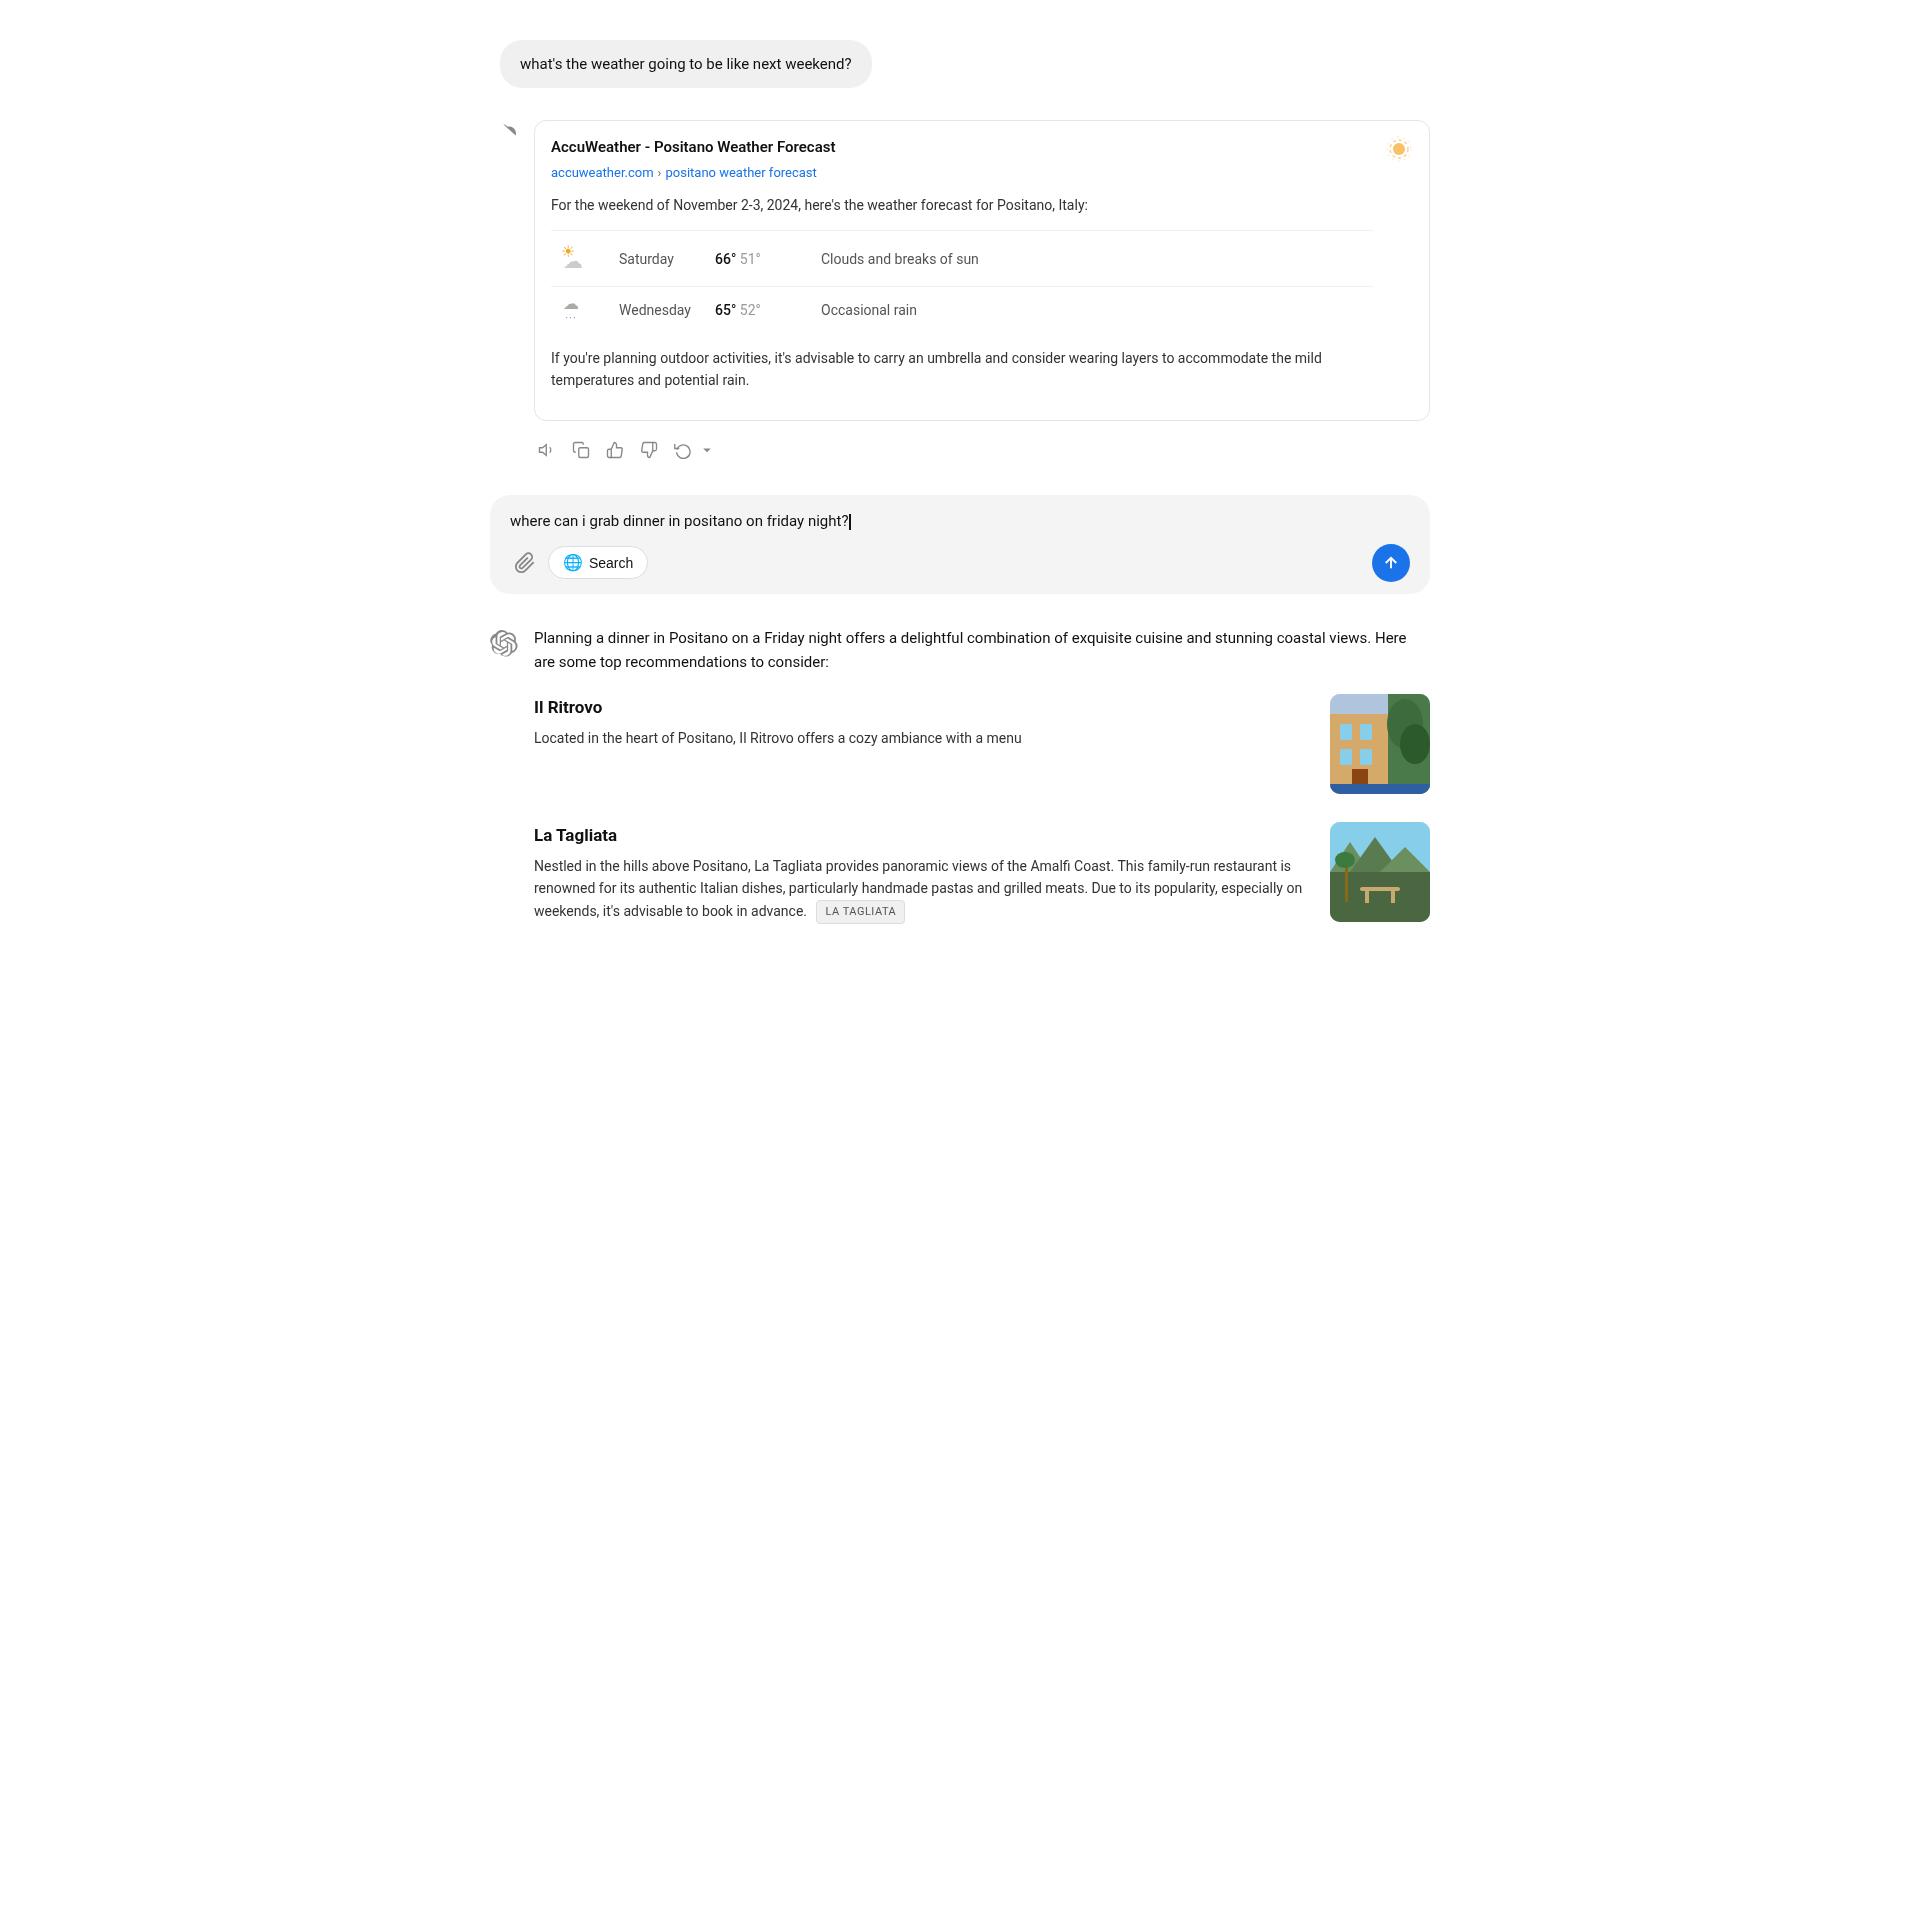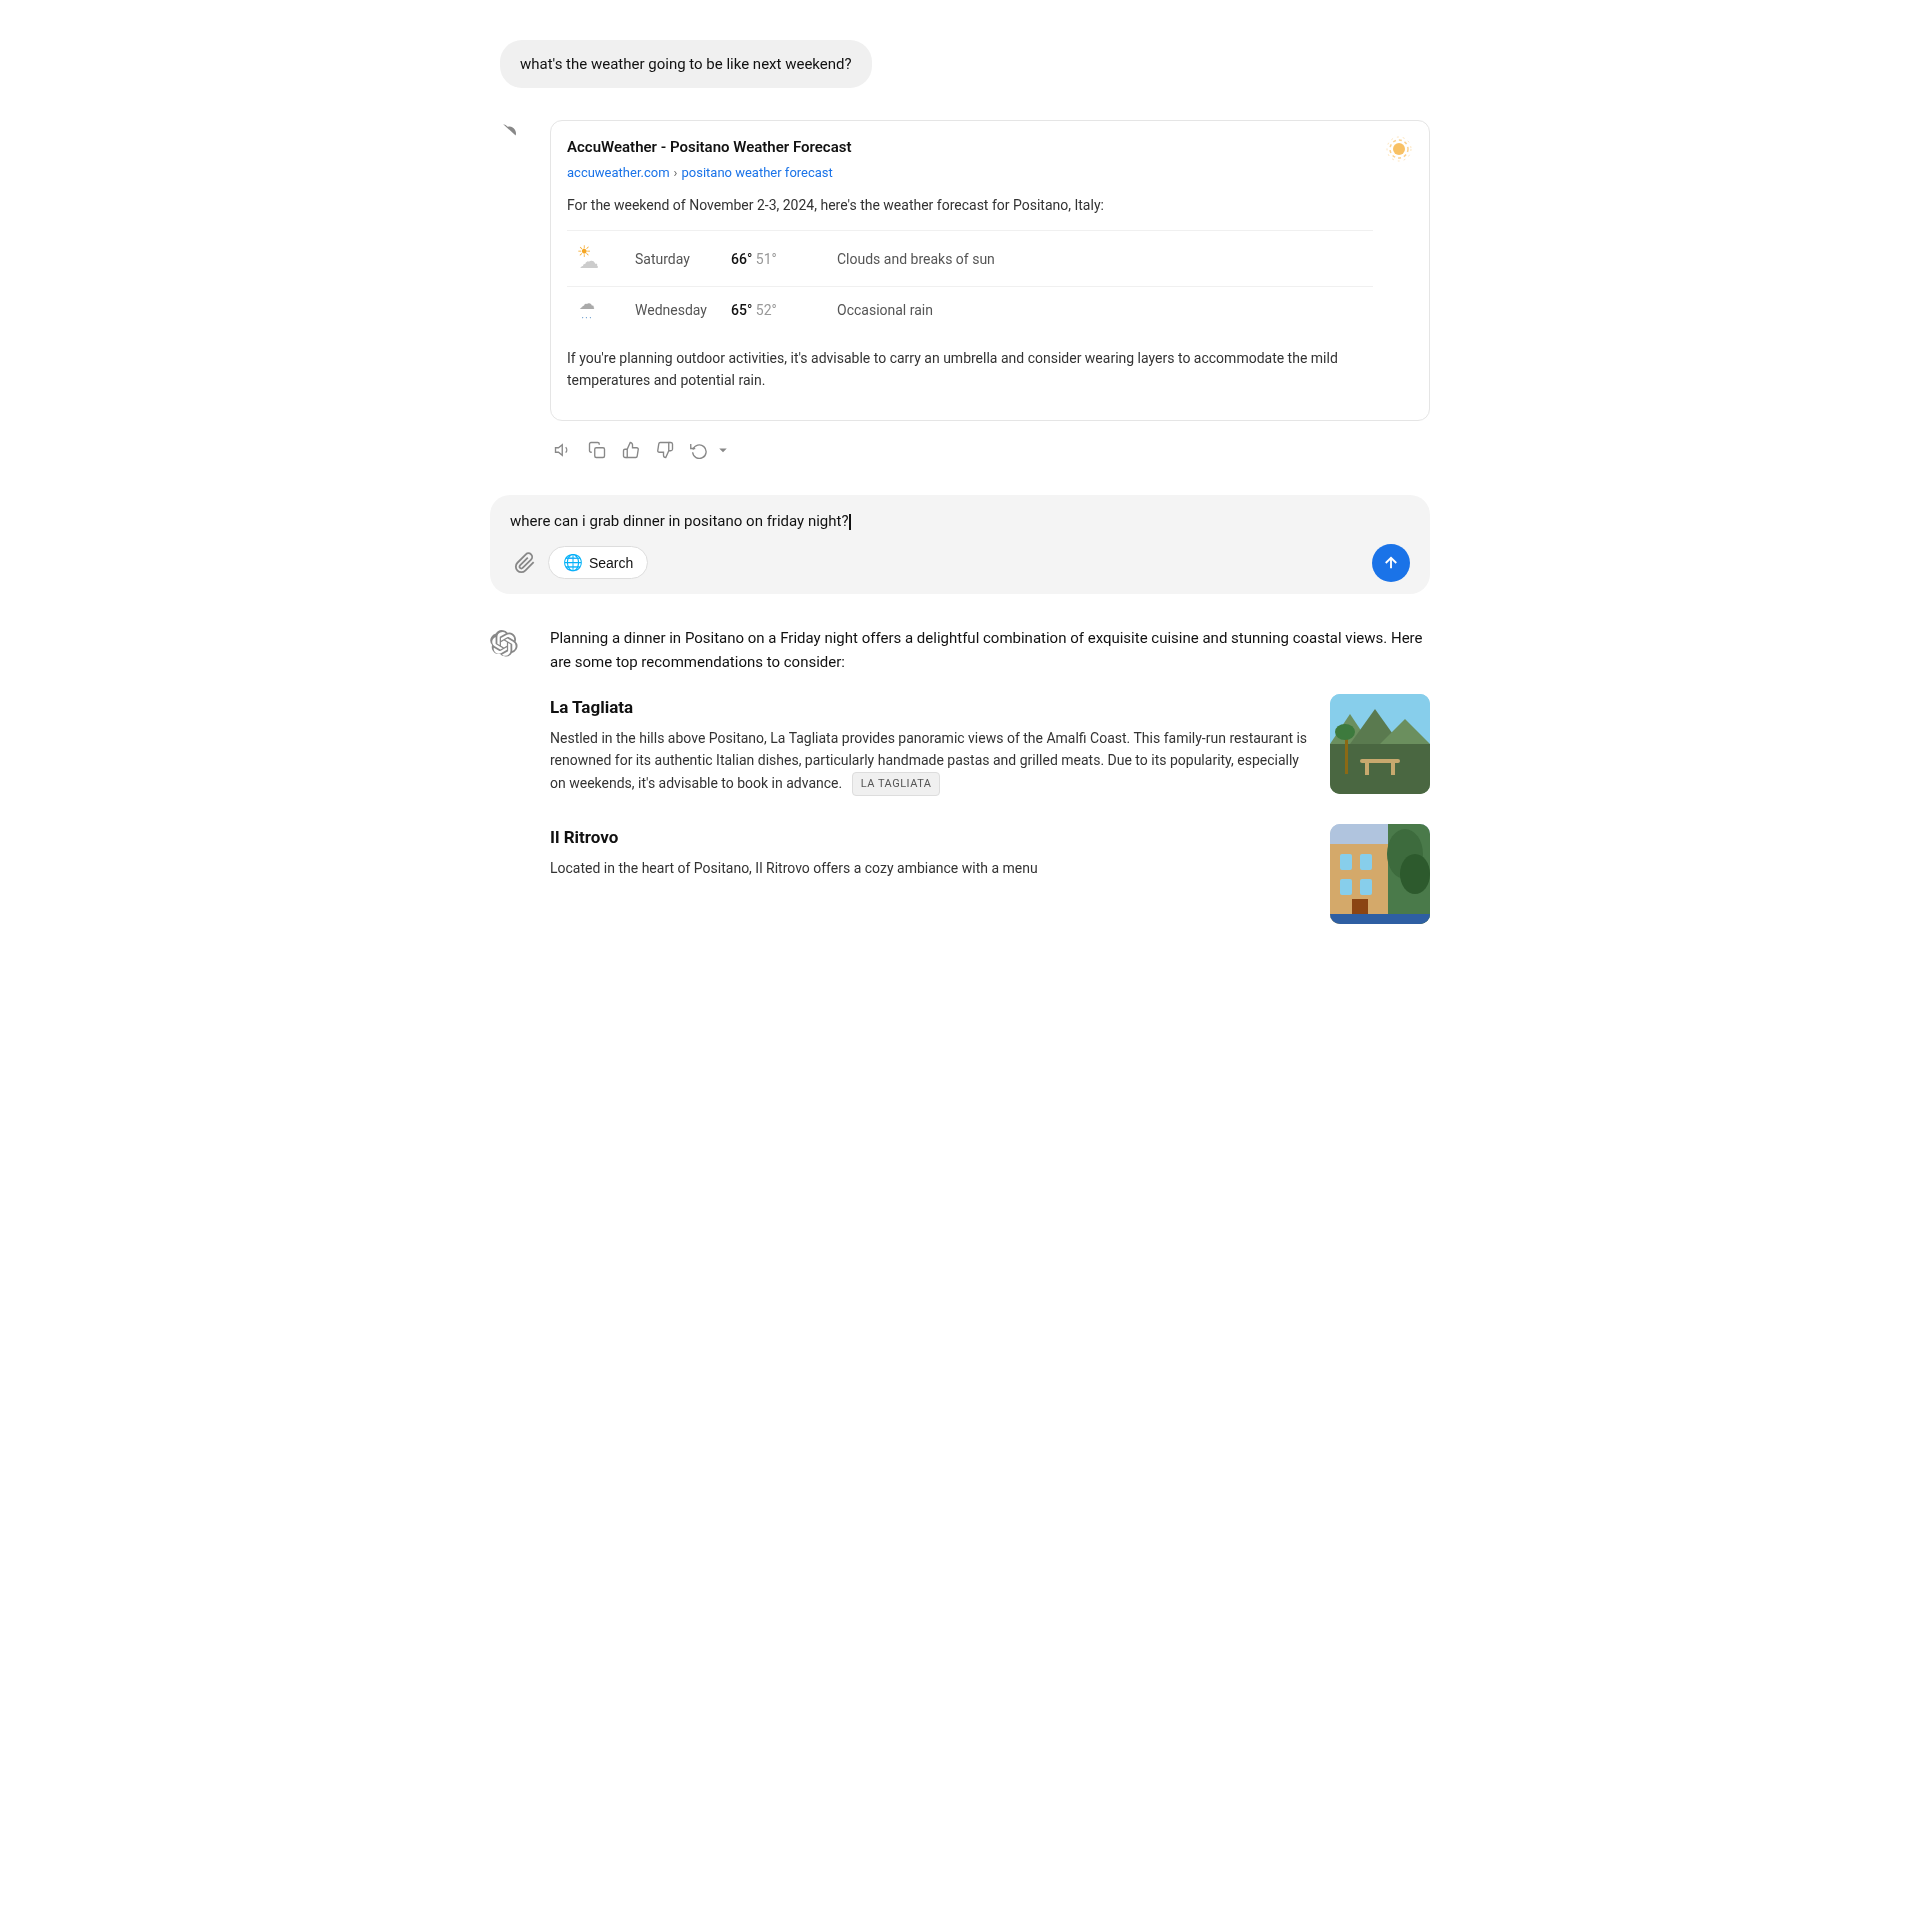--- a/index.html
+++ b/index.html
@@ -25,21 +25,21 @@
       border-radius: 22px;
       padding: 12px 20px;
       max-width: 70%;
       font-size: 15px;
       color: #111;
     }
 
     
     .assistant-message {
       display: flex;
-      gap: 32px;
+      gap: 16px;
       margin-bottom: 32px;
       padding: 0 10px;
     }
     .assistant-avatar {
       width: 28px;
       height: 28px;
       flex-shrink: 0;
       margin-top: 4px;
     }
     .assistant-avatar svg {
@@ -440,20 +440,51 @@
   <div class="assistant-avatar">
     <svg viewBox="0 0 41 41" fill="none" xmlns="http://www.w3.org/2000/svg" width="28" height="28">
       <path d="M37.532 16.87a9.963 9.963 0 0 0-.856-8.184 10.078 10.078 0 0 0-10.855-4.835 9.964 9.964 0 0 0-6.505-3.499 10.079 10.079 0 0 0-10.795 4.938 9.964 9.964 0 0 0-6.664 4.834 10.079 10.079 0 0 0 1.24 11.817 9.965 9.965 0 0 0 .856 8.185 10.079 10.079 0 0 0 10.855 4.835 9.965 9.965 0 0 0 6.506 3.499 10.079 10.079 0 0 0 10.795-4.938 9.965 9.965 0 0 0 6.664-4.834 10.079 10.079 0 0 0-1.241-11.817zM22.498 37.886a7.474 7.474 0 0 1-4.799-1.735c.061-.033.168-.091.237-.134l7.964-4.6a1.294 1.294 0 0 0 .655-1.134V19.054l3.366 1.944a.12.12 0 0 1 .066.092v9.299a7.505 7.505 0 0 1-7.49 7.496zM6.392 31.006a7.471 7.471 0 0 1-.894-5.023c.06.036.162.099.237.141l7.964 4.6a1.297 1.297 0 0 0 1.308 0l9.724-5.614v3.888a.12.12 0 0 1-.048.103l-8.051 4.649a7.504 7.504 0 0 1-10.24-2.744zM4.297 13.62A7.469 7.469 0 0 1 8.2 10.333c0 .068-.004.19-.004.274v9.201a1.294 1.294 0 0 0 .654 1.132l9.723 5.614-3.366 1.944a.12.12 0 0 1-.114.012L7.044 23.86a7.504 7.504 0 0 1-2.747-10.24zm27.658 6.437l-9.724-5.615 3.367-1.943a.121.121 0 0 1 .114-.012l8.048 4.648a7.498 7.498 0 0 1-1.158 13.528v-9.476a1.293 1.293 0 0 0-.647-1.13zm3.35-5.043c-.059-.037-.162-.099-.236-.141l-7.965-4.6a1.298 1.298 0 0 0-1.308 0l-9.723 5.614v-3.888a.12.12 0 0 1 .048-.103l8.05-4.645a7.497 7.497 0 0 1 11.135 7.763zm-21.063 6.929l-3.367-1.944a.12.12 0 0 1-.065-.092v-9.299a7.497 7.497 0 0 1 12.293-5.756 6.94 6.94 0 0 0-.236.134l-7.965 4.6a1.294 1.294 0 0 0-.654 1.132l-.006 11.225zm1.829-3.943l4.33-2.501 4.332 2.497v4.993l-4.330 2.501-4.331-2.497-.001-4.993z" fill="#888"></path>
     </svg>
   </div>
   <div class="assistant-content">
     <p class="intro-text">Planning a dinner in Positano on a Friday night offers a delightful combination of exquisite cuisine and stunning coastal views. Here are some top recommendations to consider:</p>
 
     <div class="restaurant-card">
       <div class="restaurant-info">
+        <div class="restaurant-name">Il Ritrovo</div>
+        <div class="restaurant-desc">
+          <span>Located in the heart of Positano, Il Ritrovo offers a cozy ambiance with a menu</span>
+        </div>
+      </div>
+      <div class="img-il-ritrovo">
+        
+        <svg width="100" height="100" viewBox="0 0 100 100" xmlns="http://www.w3.org/2000/svg">
+
+          <rect width="100" height="45" fill="#b0c4de"></rect>
+
+          <rect x="0" y="20" width="60" height="80" fill="#d4a96a"></rect>
+
+          <rect x="10" y="30" width="12" height="16" fill="#87CEEB" rx="2"></rect>
+          <rect x="30" y="30" width="12" height="16" fill="#87CEEB" rx="2"></rect>
+          <rect x="10" y="55" width="12" height="16" fill="#87CEEB" rx="2"></rect>
+          <rect x="30" y="55" width="12" height="16" fill="#87CEEB" rx="2"></rect>
+
+          <rect x="22" y="75" width="16" height="25" fill="#8B4513" rx="8 8 0 0"></rect>
+
+          <rect x="58" y="0" width="42" height="100" fill="#4a7a4a"></rect>
+          <ellipse cx="75" cy="30" rx="18" ry="25" fill="#3d6b3d"></ellipse>
+          <ellipse cx="85" cy="50" rx="15" ry="20" fill="#2d5a2d"></ellipse>
+
+          <rect x="0" y="90" width="100" height="10" fill="#2e5fa3"></rect>
+        </svg>
+      </div>
+    </div>
+
+    <div class="restaurant-card">
+      <div class="restaurant-info">
         <div class="restaurant-name">La Tagliata</div>
         <div class="restaurant-desc">
           <span>Nestled in the hills above Positano, La Tagliata provides panoramic views of the Amalfi Coast. This family-run restaurant is renowned for its authentic Italian dishes, particularly handmade pastas and grilled meats. Due to its popularity, especially on weekends, it's advisable to book in advance.</span>
           <span class="restaurant-tag">LA TAGLIATA</span>
         </div>
       </div>
       <div class="img-la-tagliata">
         
         <svg width="100" height="100" viewBox="0 0 100 100" xmlns="http://www.w3.org/2000/svg">
 
@@ -468,45 +499,14 @@
           <rect x="30" y="65" width="40" height="4" fill="#c8a96e" rx="2"></rect>
           <rect x="35" y="69" width="4" height="12" fill="#c8a96e"></rect>
           <rect x="61" y="69" width="4" height="12" fill="#c8a96e"></rect>
 
           <rect x="15" y="40" width="3" height="40" fill="#8B6914"></rect>
 
           <ellipse cx="15" cy="38" rx="10" ry="8" fill="#3d7a3d"></ellipse>
         </svg>
       </div>
     </div>
-
-    <div class="restaurant-card">
-      <div class="restaurant-info">
-        <div class="restaurant-name">Il Ritrovo</div>
-        <div class="restaurant-desc">
-          <span>Located in the heart of Positano, Il Ritrovo offers a cozy ambiance with a menu</span>
-        </div>
-      </div>
-      <div class="img-il-ritrovo">
-        
-        <svg width="100" height="100" viewBox="0 0 100 100" xmlns="http://www.w3.org/2000/svg">
-
-          <rect width="100" height="45" fill="#b0c4de"></rect>
-
-          <rect x="0" y="20" width="60" height="80" fill="#d4a96a"></rect>
-
-          <rect x="10" y="30" width="12" height="16" fill="#87CEEB" rx="2"></rect>
-          <rect x="30" y="30" width="12" height="16" fill="#87CEEB" rx="2"></rect>
-          <rect x="10" y="55" width="12" height="16" fill="#87CEEB" rx="2"></rect>
-          <rect x="30" y="55" width="12" height="16" fill="#87CEEB" rx="2"></rect>
-
-          <rect x="22" y="75" width="16" height="25" fill="#8B4513" rx="8 8 0 0"></rect>
-
-          <rect x="58" y="0" width="42" height="100" fill="#4a7a4a"></rect>
-          <ellipse cx="75" cy="30" rx="18" ry="25" fill="#3d6b3d"></ellipse>
-          <ellipse cx="85" cy="50" rx="15" ry="20" fill="#2d5a2d"></ellipse>
-
-          <rect x="0" y="90" width="100" height="10" fill="#2e5fa3"></rect>
-        </svg>
-      </div>
-    </div>
   </div>
 </div>
 
 </body></html>

